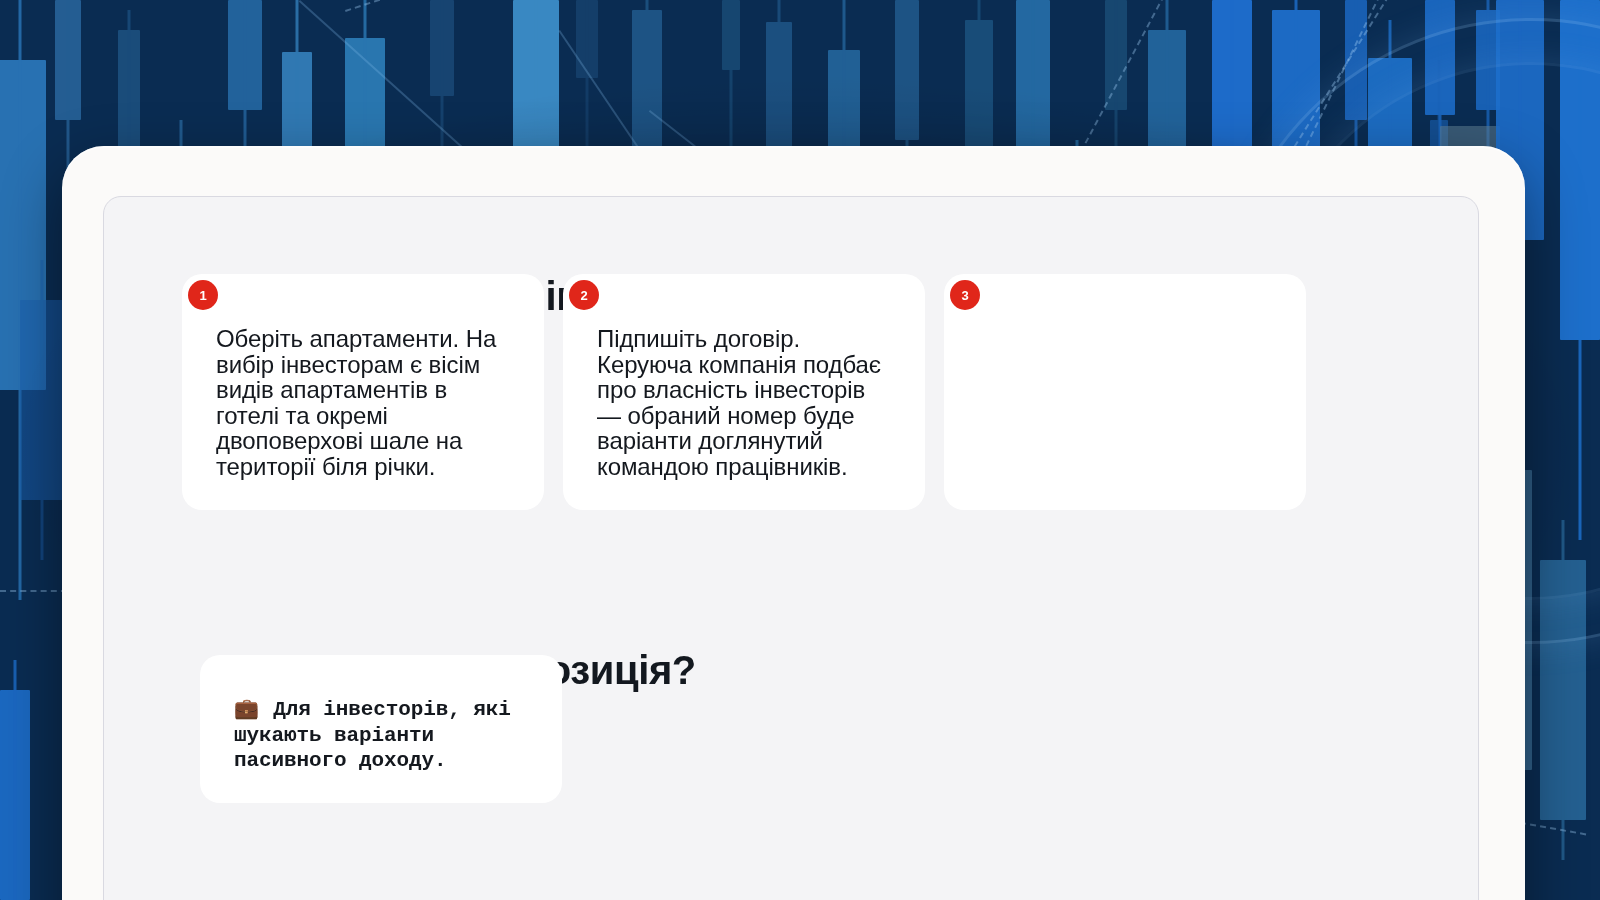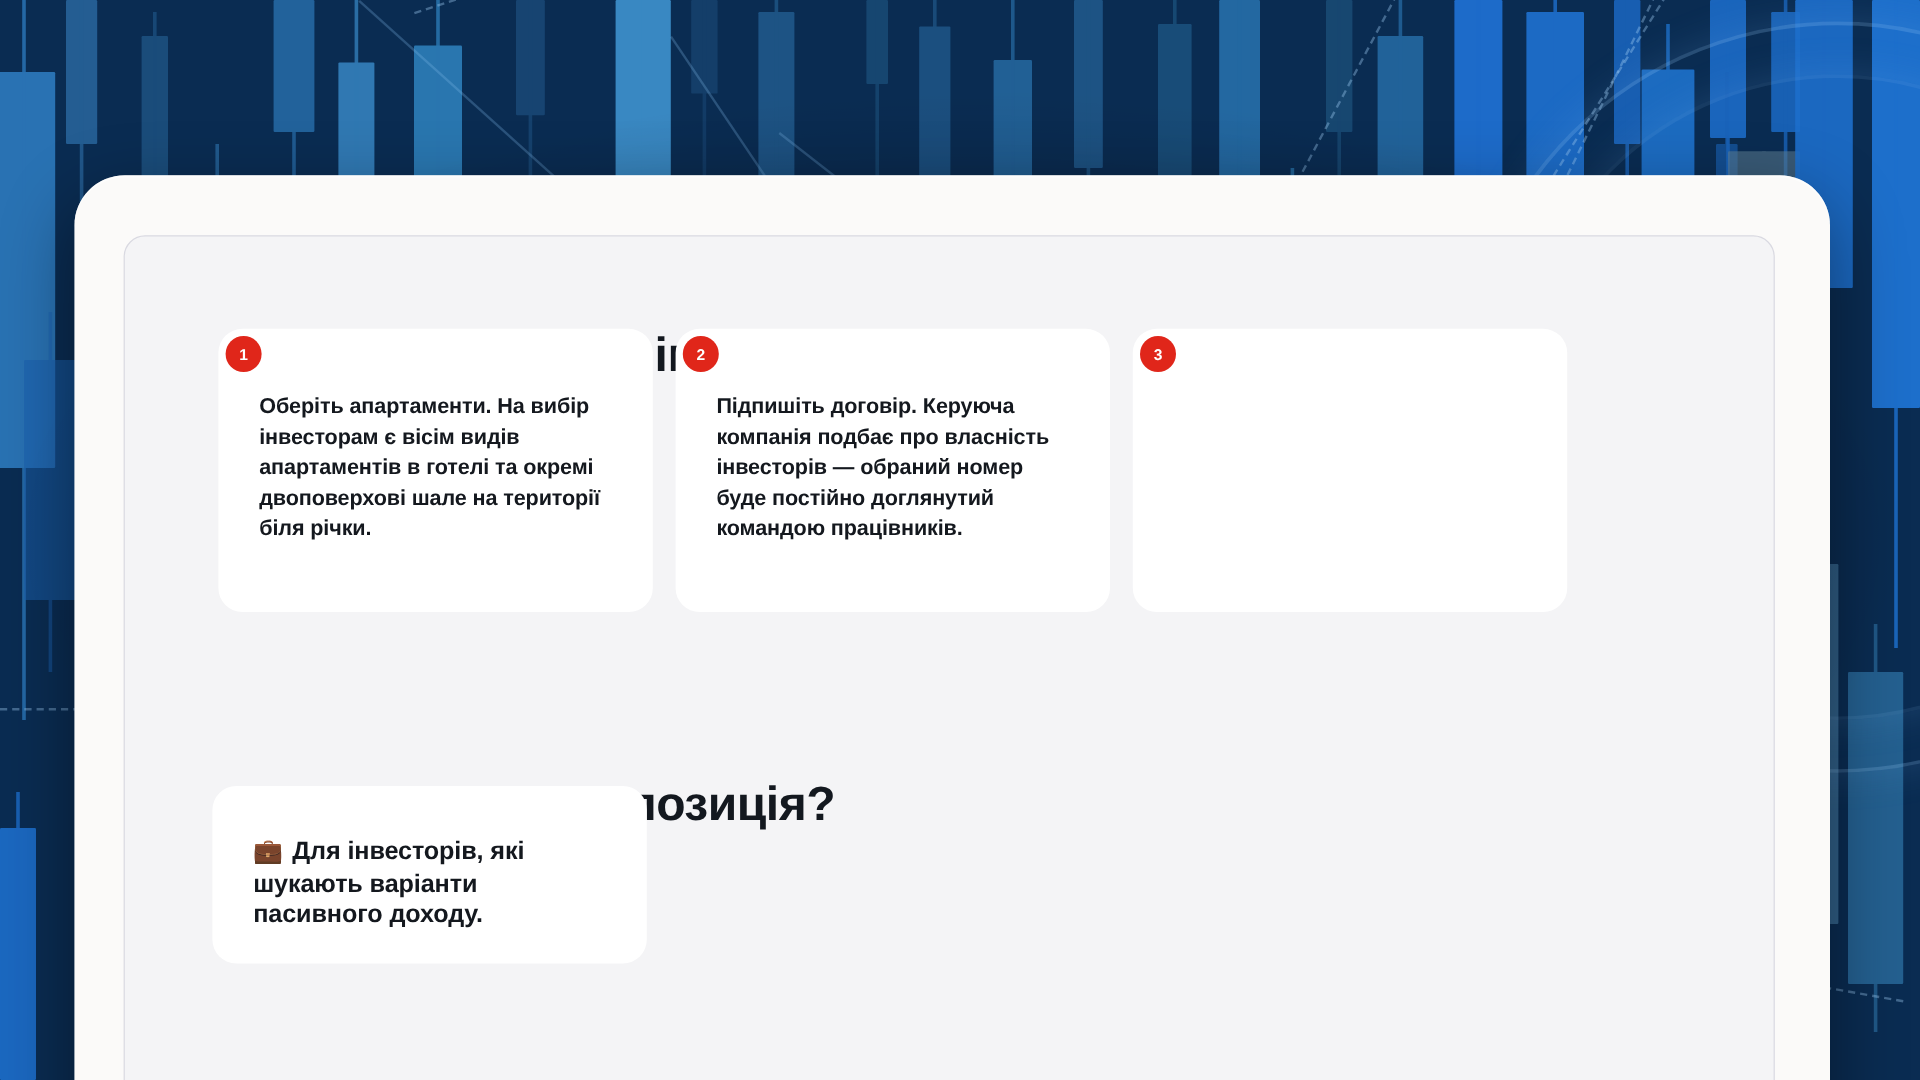--- a/index.html
+++ b/index.html
@@ -146,35 +146,36 @@
     font-size: 13px;
     font-weight: 700;
     display: flex;
     align-items: center;
     justify-content: center;
     line-height: 1;
   }
 
   .step-text {
     color: #14181e;
-    font-size: 18px;
+    font-size: 24px;
     line-height: 25.5px;
-    font-weight: 700;
+    font-weight: 400;
     letter-spacing: -0.1px;
     white-space: pre-line;
   }
 
   
   .audience-row {
     position: absolute;
-    left: 177px;
+    left: 200px;
     top: 655px;
     width: 1145px;
     display: flex;
     gap: 19px;
+    font-family: Liberation Mono, monospace;
   }
 
   .audience-card {
     position: relative;
     width: 362px;
     min-height: 148px;
     background: #ffffff;
     border-radius: 20px;
     box-sizing: border-box;
     padding: 42px 30px 26px 34px;
@@ -335,21 +336,21 @@
 
   <h1 class="section-title" id="title-steps">Порядок дій для інвесторів</h1>
 
   <div class="cards-row" id="steps-row">
       <div class="step-card">
         <div class="badge">1</div>
         <div class="step-text">Оберіть апартаменти. На вибір інвесторам є вісім видів апартаментів в готелі та окремі двоповерхові шале на території біля річки.</div>
       </div>
       <div class="step-card">
         <div class="badge">2</div>
-        <div class="step-text">Підпишіть договір. Керуюча компанія подбає про власність інвесторів — обраний номер буде постійно доглянутий командою працівників.</div>
+        <div class="step-text">Підпишіть договір. Керуюча компанія подбає про власність інвесторів — обраний номер буде варіанти доглянутий командою працівників.</div>
       </div>
       <div class="step-card">
         <div class="badge">3</div>
       </div>
     </div>
 
   <h2 class="section-title" id="title-audience">Для кого ця пропозиція?</h2>
 
   <div class="audience-row" id="audience-row">
       <div class="audience-card">

